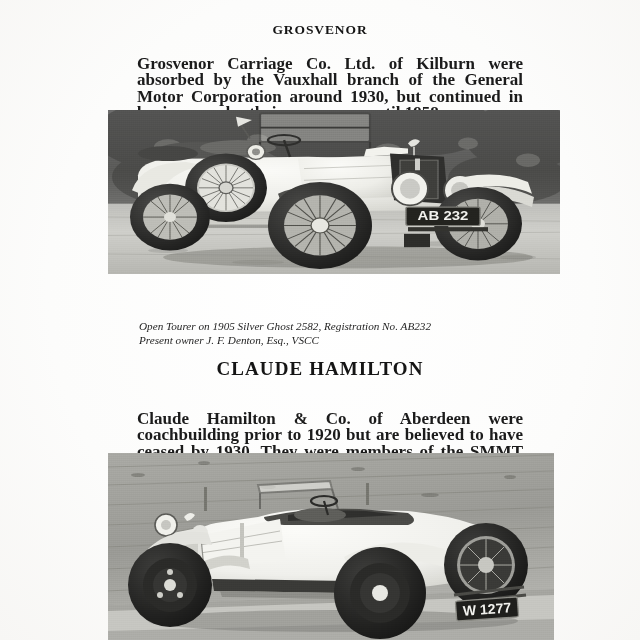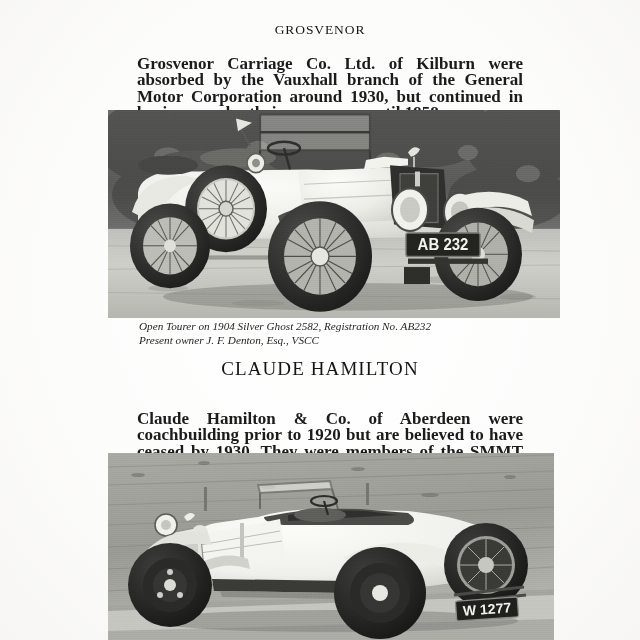--- a/index.html
+++ b/index.html
@@ -11,21 +11,21 @@
     position:relative;
   }
   .page{
     position:absolute;inset:0;
     background:
       radial-gradient(ellipse at 50% 45%, #ffffff 0%, #fcfcfb 60%, #f7f6f4 100%);
   }
   .heading{
     text-align:center;
     font-family:"Liberation Serif", serif;
-    font-weight:normal;
+    font-weight:bold;
     letter-spacing:0.9px;
     color:#151515;
   }
   #h-grosvenor{
     position:absolute;left:0;right:0;top:13px;
     font-size:13.5px;
   }
   #h-claude{
     position:absolute;left:0;right:0;top:345px;
     font-size:19px;
@@ -54,21 +54,21 @@
   }
   #cap-grosvenor{left:139px;top:309px;width:400px;}
   #cap-claude{left:139px;top:405px;width:400px;}
 
   .photo{
     position:absolute;
     overflow:hidden;
     background:#8d8d8d;
     box-shadow:0 0 0 0 rgba(0,0,0,0);
   }
-  #photo-silver-ghost{left:108px;top:110px;width:452px;height:208px;}
+  #photo-silver-ghost{left:108px;top:110px;width:452px;height:164px;}
   #photo-twenty{left:108px;top:453px;width:446px;height:187px;}
   .photo svg{display:block;width:100%;height:100%;}
   .grain{
     position:absolute;inset:0;
     pointer-events:none;
     opacity:.20;
     background-image:
       repeating-linear-gradient(0deg, rgba(255,255,255,.10) 0 1px, rgba(0,0,0,.10) 1px 2px),
       repeating-linear-gradient(90deg, rgba(255,255,255,.06) 0 1px, rgba(0,0,0,.06) 1px 2px);
     mix-blend-mode:overlay;
@@ -270,21 +270,21 @@
       </g>
 
       <g stroke="#5a5a57" stroke-width="1.6">
         <line x1="132" y1="16" x2="142" y2="34"></line>
       </g>
       <path d="M128 8 l16 4 l-14 8 z" fill="#e6e6e1"></path>
     </svg>
     <div class="grain"></div>
   </div>
 
-  <p class="caption" id="cap-grosvenor">Open Tourer on 1904 Silver Ghost 2582, Registration No. AB232
+  <p class="caption" id="cap-grosvenor">Open Tourer on 1905 Silver Ghost 2582, Registration No. AB232
 Present owner J. F. Denton, Esq., VSCC</p>
 
   <h1 class="heading" id="h-claude">CLAUDE  HAMILTON</h1>
 
   <p class="body-par" id="p-claude">Claude Hamilton &amp; Co. of Aberdeen were coachbuilding prior to 1920 but are believed to have ceased by 1930. They were members of the SMMT until 1962.</p>
 
 
   <div class="photo" id="photo-twenty">
     <svg viewBox="0 0 446 187" preserveAspectRatio="none">
       <defs>

